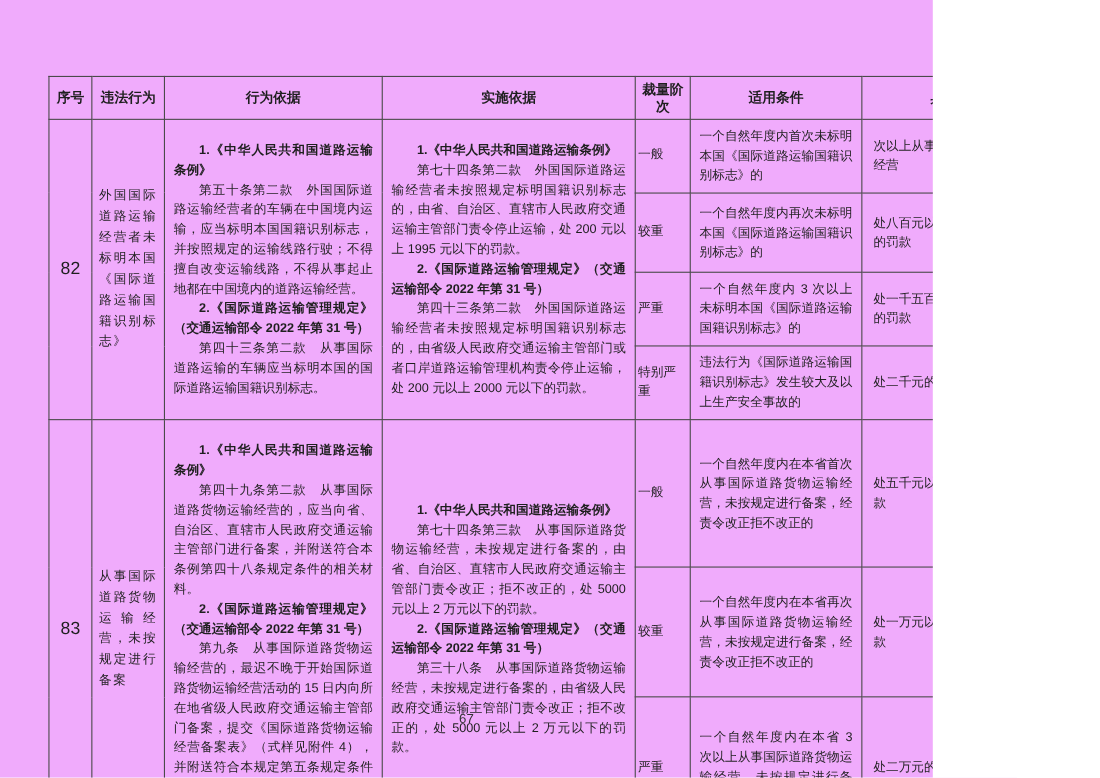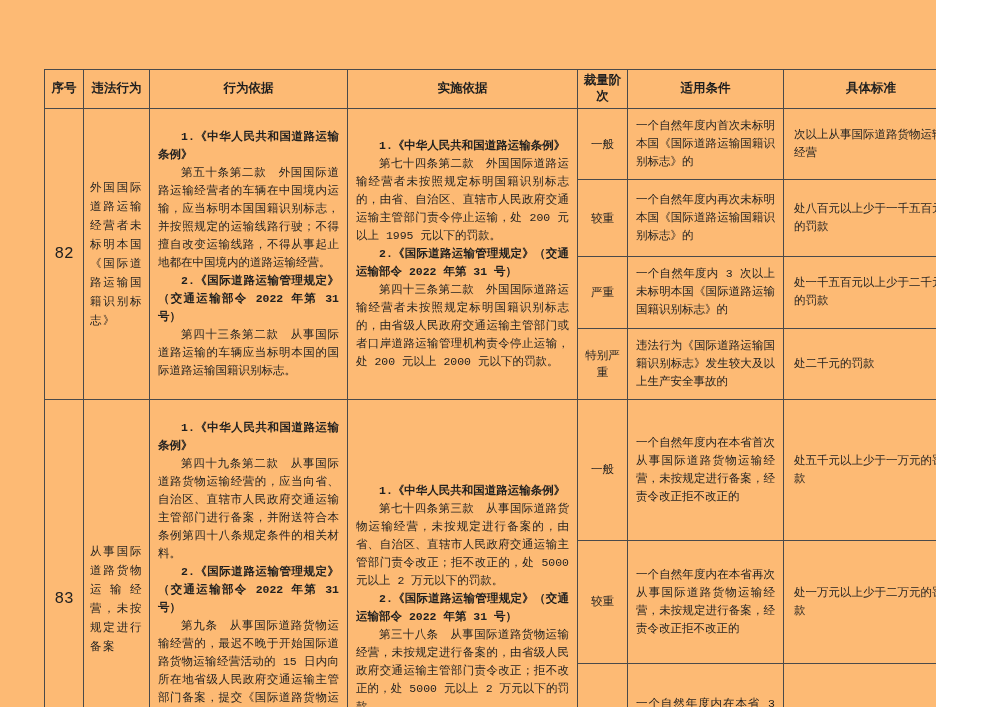--- a/index.html
+++ b/index.html
@@ -1,39 +1,39 @@
 <!DOCTYPE html>
 <html><head>
 <meta charset="utf-8">
 <style>
   html,body { margin:0; padding:0; background:#ffffff; }
   .page {
-    position:relative; width:936px; height:707px; background:#fdba74;
-    font-family:Liberation Mono, monospace;
+    position:relative; width:848px; height:707px; background:#f0abfc;
+    font-family:Liberation Sans, sans-serif;
     color:#1f1f1f; overflow:hidden;
   }
   table.penalty {
     position:absolute; left:44px; top:69px; width:914px;
     border-collapse:collapse; table-layout:fixed;
   }
   .penalty th, .penalty td { border:1px solid #4a4a4a; overflow:hidden; }
   .penalty thead th {
     height:34px; font-weight:bold; font-size:12.5px;
     text-align:center; vertical-align:middle; padding:2px; line-height:16px;
   }
   .penalty td { font-size:11.5px; vertical-align:middle; }
   td.seq  { text-align:center; font-size:16px; }
   td.violation {
     text-align:justify; text-justify:inter-character;
     padding:4px 6px; line-height:19px; letter-spacing:1.5px;margin-top:40px;
   }
   td.basis { padding:19px 8px; line-height:18px; text-align:justify; text-justify:inter-character;margin-top:44px; }
   td.basis p { margin:0; text-indent:2em; }
   td.basis p.law { font-weight:bold; }
-  td.tier { text-align:center; line-height:17px; padding:2px; }
+  td.tier { line-height:17px; padding:2px; }
   td.cond { padding:4px 8px; line-height:18px; text-align:justify; text-justify:inter-character; }
   td.std  { padding:4px 10px; line-height:18px; }
   tr.r82-1 { height:62px; }
   tr.r82-2 { height:68px; }
   tr.r82-3 { height:58px; }
   tr.r82-4 { height:56px; }
   tr.r83-1 { height:96px; }
   tr.r83-2 { height:84px; }
   tr.r83-3 { height:92px; }
   .page-number {
@@ -129,14 +129,15 @@
         <td class="std">处一万元以上少于二万元的罚款</td>
       </tr>
       <tr class="r83-3">
         <td class="tier">严重</td>
         <td class="cond">一个自然年度内在本省 3 次以上从事国际道路货物运输经营，未按规定进行备案，经责令改正拒不改正的</td>
         <td class="std">处二万元的罚款</td>
       </tr>
     </tbody>
   </table>
 
+  <div class="page-number">67</div>
 
 </div>
 
 </body></html>

